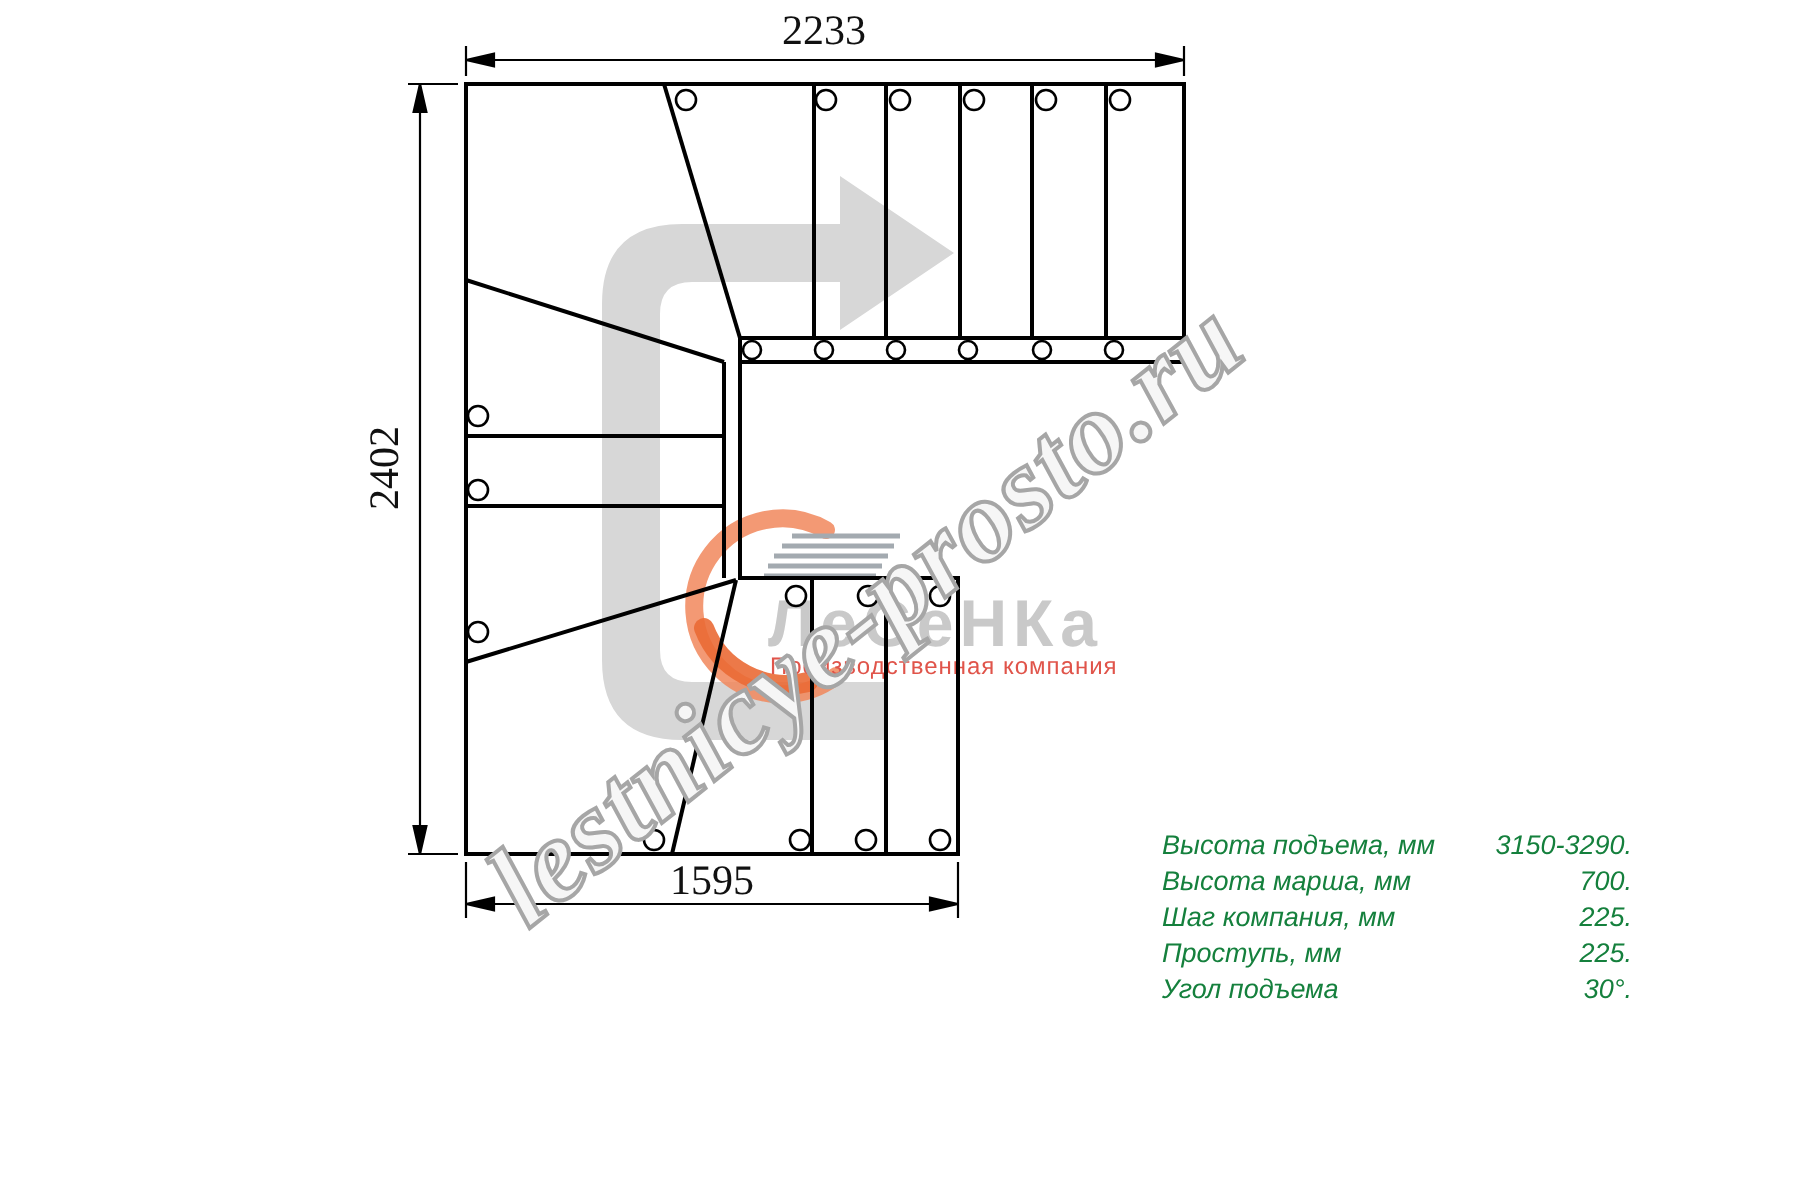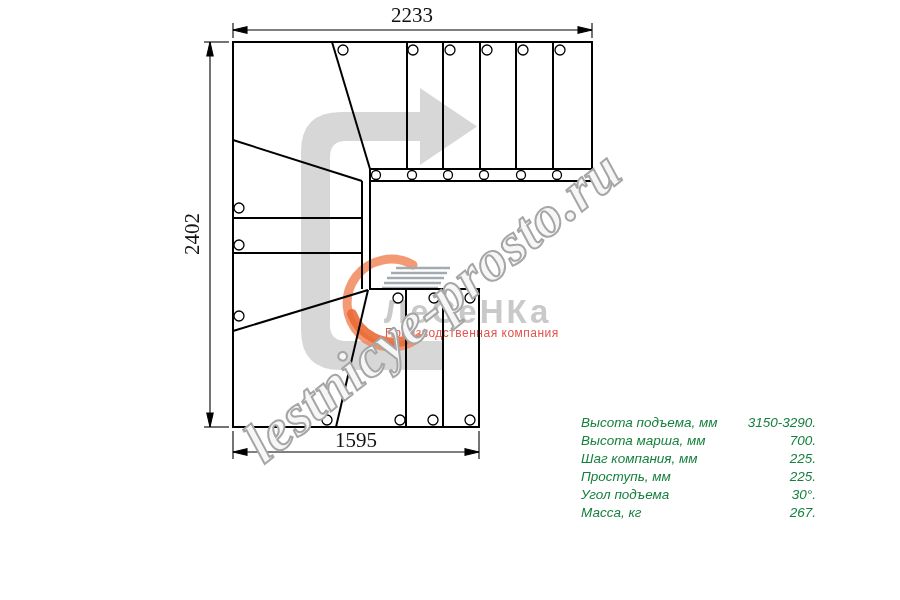--- a/index.html
+++ b/index.html
@@ -167,19 +167,15 @@
       <span class="spec-value">225.</span>
     </div>
     <div class="spec-row">
       <span class="spec-label">Проступь, мм</span>
       <span class="spec-value">225.</span>
     </div>
     <div class="spec-row">
       <span class="spec-label">Угол подъема</span>
       <span class="spec-value">30°.</span>
     </div>
-    <div class="spec-row">
-      <span class="spec-label">Масса, кг</span>
-      <span class="spec-value">267.</span>
-    </div>
   </div>
 
 </div>
 
 </body></html>

